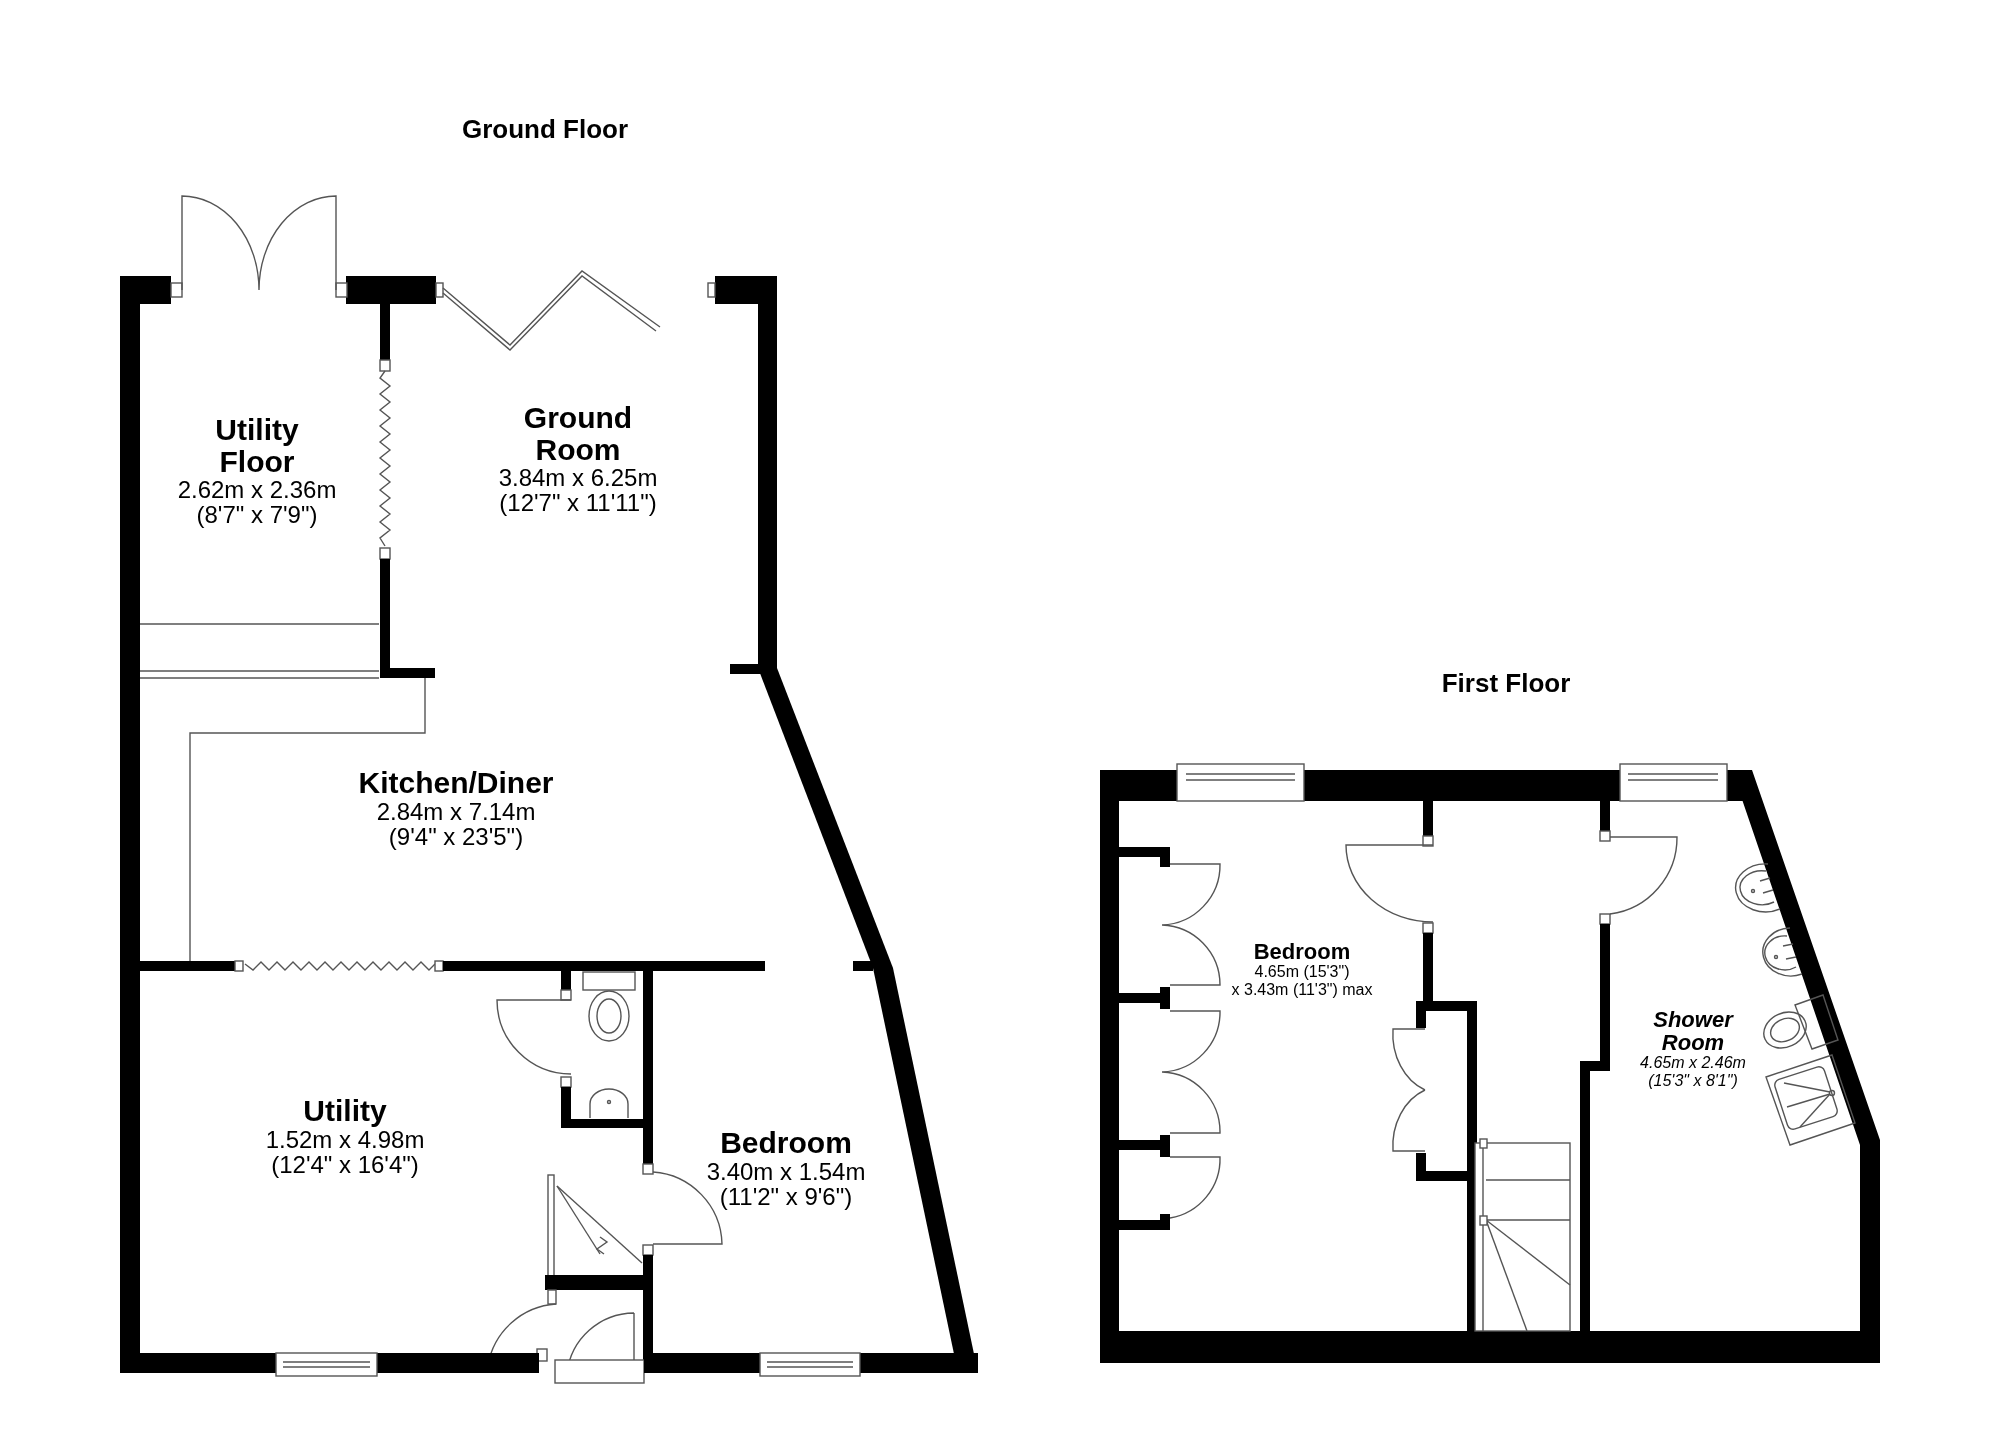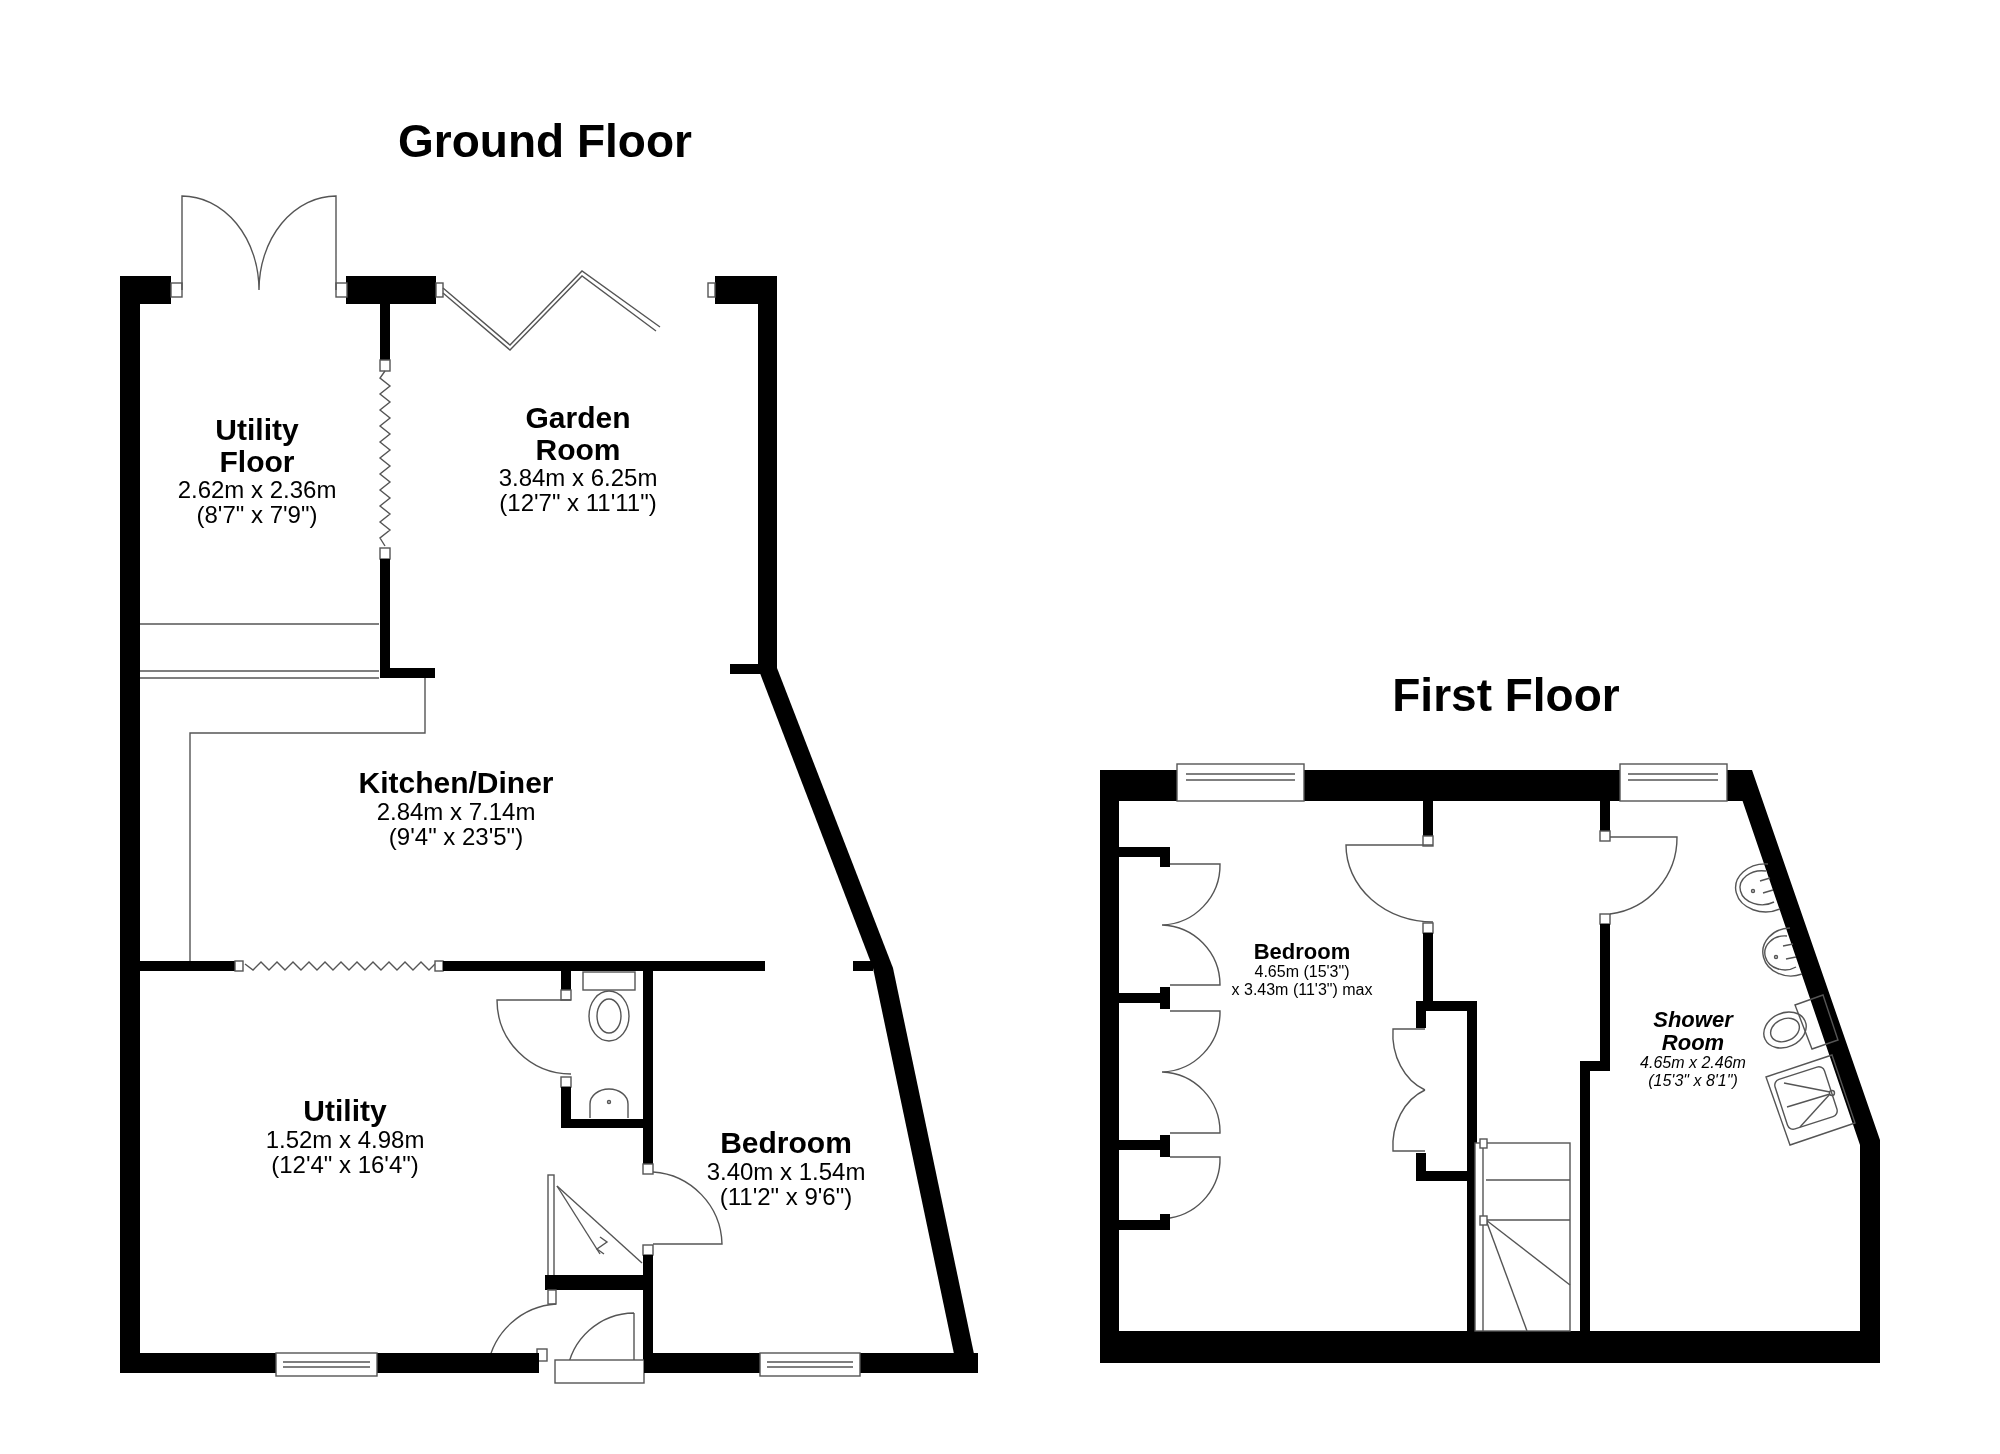--- a/index.html
+++ b/index.html
@@ -2,21 +2,21 @@
 <html><head>
 <meta charset="utf-8">
 <style>
   html, body { margin: 0; padding: 0; background: #ffffff; }
   body { width: 2000px; height: 1454px; position: relative; overflow: hidden; font-family: "Liberation Sans", sans-serif; color: #000; }
   svg.plan { position: absolute; left: 0; top: 0; }
   .wall { fill: #000; }
   .thin { fill: none; stroke: #555; stroke-width: 1.4; }
   .thinw { fill: #fff; stroke: #555; stroke-width: 1.4; }
   .label { position: absolute; text-align: center; transform: translateX(-50%); line-height: 1.05; white-space: nowrap; }
-  .floor-title { position: absolute; font-weight: bold; font-size: 46px; transform: translateX(-50%); white-space: nowrap; }
+  .floor-title { position: absolute; font-weight: bold; font-size: 26px; transform: translateX(-50%); white-space: nowrap; }
   .room-name { font-weight: bold; font-size: 30px; display: block; }
   .room-dim { font-size: 24px; display: block; }
   .room-name.sm { font-size: 22px; }
   .room-dim.sm { font-size: 16px; line-height: 1.1; }
 </style>
 </head>
 <body>
 
 <svg class="plan" width="2000" height="1454" viewBox="0 0 2000 1454" xmlns="http://www.w3.org/2000/svg">
 
@@ -208,21 +208,21 @@
 <div class="floor-title" style="left:1506px; top:668px;">First Floor</div>
 
 <div class="label" style="left:257px; top:404px;margin-top:10px;">
   <span class="room-name">Utility</span>
   <span class="room-name">Floor</span>
   <span class="room-dim">2.62m x 2.36m</span>
   <span class="room-dim">(8'7" x 7'9")</span>
 </div>
 
 <div class="label" style="left:578px; top:402px;">
-  <span class="room-name">Garden</span>
+  <span class="room-name">Ground</span>
   <span class="room-name">Room</span>
   <span class="room-dim">3.84m x 6.25m</span>
   <span class="room-dim">(12'7" x 11'11")</span>
 </div>
 
 <div class="label" style="left:456px; top:767px;">
   <span class="room-name">Kitchen/Diner</span>
   <span class="room-dim">2.84m x 7.14m</span>
   <span class="room-dim">(9'4" x 23'5")</span>
 </div>

